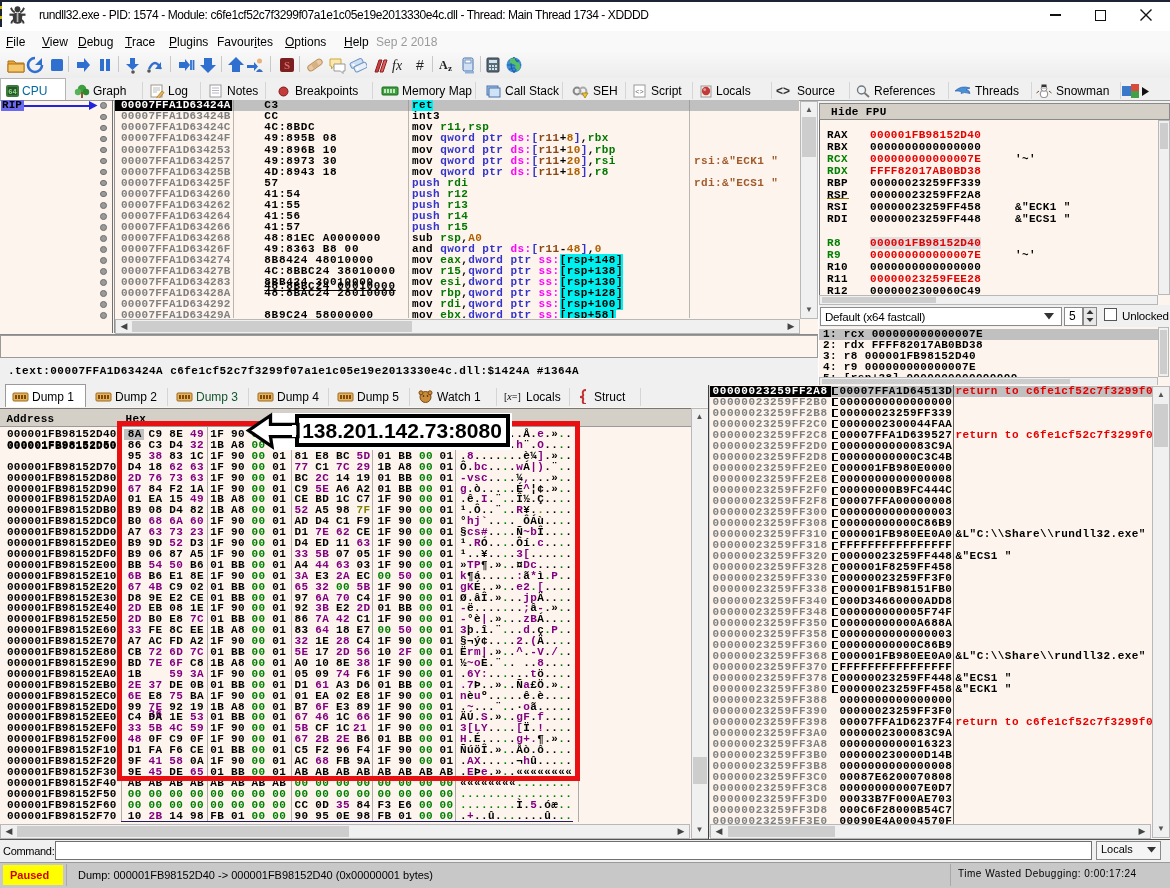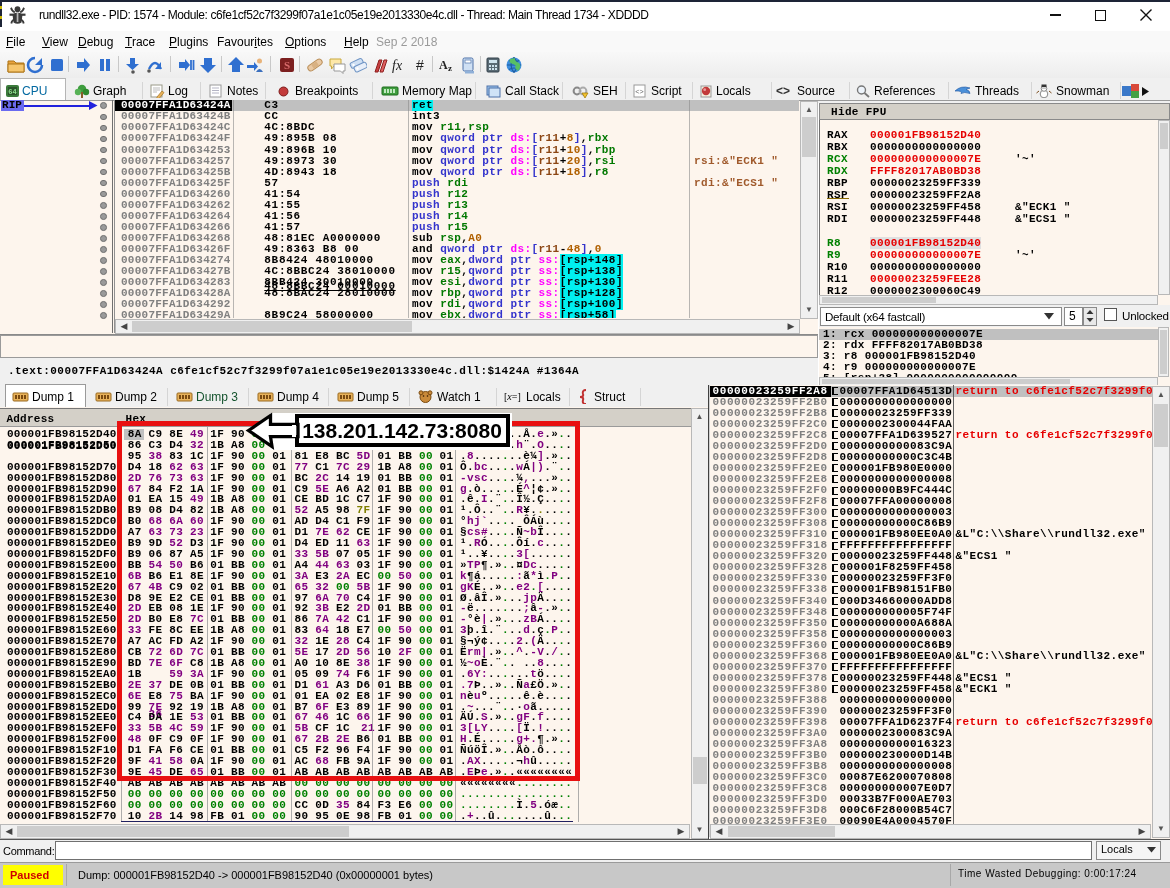--- a/index.html
+++ b/index.html
@@ -1002,21 +1002,21 @@
 <div class="abs mono" style="left:148.5px;top:723.3px;color:#800080;letter-spacing:0.4px;line-height:10.9px;">5B</div>
 <div class="abs mono" style="left:169.2px;top:723.3px;color:#800080;letter-spacing:0.4px;line-height:10.9px;">4C</div>
 <div class="abs mono" style="left:189.9px;top:723.3px;color:#800080;letter-spacing:0.4px;line-height:10.9px;">59</div>
 <div class="abs mono" style="left:210.2px;top:723.3px;color:#000;letter-spacing:0.4px;line-height:10.9px;">1F</div>
 <div class="abs mono" style="left:230.9px;top:723.3px;color:#000;letter-spacing:0.4px;line-height:10.9px;">90</div>
 <div class="abs mono" style="left:251.6px;top:723.3px;color:#008000;letter-spacing:0.4px;line-height:10.9px;">00</div>
 <div class="abs mono" style="left:272.3px;top:723.3px;color:#000;letter-spacing:0.4px;line-height:10.9px;">01</div>
 <div class="abs mono" style="left:294.5px;top:723.3px;color:#800080;letter-spacing:0.4px;line-height:10.9px;">5B</div>
 <div class="abs mono" style="left:315.2px;top:723.3px;color:#000;letter-spacing:0.4px;line-height:10.9px;">CF</div>
 <div class="abs mono" style="left:335.9px;top:723.3px;color:#000;letter-spacing:0.4px;line-height:10.9px;">1C</div>
-<div class="abs mono" style="left:361px;top:723.3px;color:#800080;letter-spacing:0.4px;line-height:10.9px;">21</div>
+<div class="abs mono" style="left:353px;top:723.3px;color:#800080;letter-spacing:0.4px;line-height:10.9px;">21</div>
 <div class="abs mono" style="left:377.5px;top:723.3px;color:#000;letter-spacing:0.4px;line-height:10.9px;">1F</div>
 <div class="abs mono" style="left:398.2px;top:723.3px;color:#000;letter-spacing:0.4px;line-height:10.9px;">90</div>
 <div class="abs mono" style="left:418.9px;top:723.3px;color:#008000;letter-spacing:0.4px;line-height:10.9px;">00</div>
 <div class="abs mono" style="left:439.6px;top:723.3px;color:#000;letter-spacing:0.4px;line-height:10.9px;">01</div>
 <div class="abs mono" style="left:460.0px;top:723.3px;letter-spacing:0;line-height:10.9px;"><span style="color:#800080;display:inline-block;width:7.03px;">3</span><span style="color:#800080;display:inline-block;width:7.03px;">[</span><span style="color:#800080;display:inline-block;width:7.03px;">L</span><span style="color:#800080;display:inline-block;width:7.03px;">Y</span><span style="color:#000;display:inline-block;width:7.03px;">.</span><span style="color:#000;display:inline-block;width:7.03px;">.</span><span style="color:#008000;display:inline-block;width:7.03px;">.</span><span style="color:#000;display:inline-block;width:7.03px;">.</span><span style="color:#800080;display:inline-block;width:7.03px;">[</span><span style="color:#000;display:inline-block;width:7.03px;">Ï</span><span style="color:#000;display:inline-block;width:7.03px;">.</span><span style="color:#800080;display:inline-block;width:7.03px;">!</span><span style="color:#000;display:inline-block;width:7.03px;">.</span><span style="color:#000;display:inline-block;width:7.03px;">.</span><span style="color:#008000;display:inline-block;width:7.03px;">.</span><span style="color:#000;display:inline-block;width:7.03px;">.</span></div>
 <div class="abs mono" style="left:7px;top:734.2px;letter-spacing:0.25px;line-height:10.9px;">000001FB98152F00</div>
 <div class="abs mono" style="left:127.8px;top:734.2px;color:#800080;letter-spacing:0.4px;line-height:10.9px;">48</div>
 <div class="abs mono" style="left:148.5px;top:734.2px;color:#000;letter-spacing:0.4px;line-height:10.9px;">0F</div>
 <div class="abs mono" style="left:169.2px;top:734.2px;color:#000;letter-spacing:0.4px;line-height:10.9px;">C9</div>
 <div class="abs mono" style="left:189.9px;top:734.2px;color:#000;letter-spacing:0.4px;line-height:10.9px;">0F</div>

